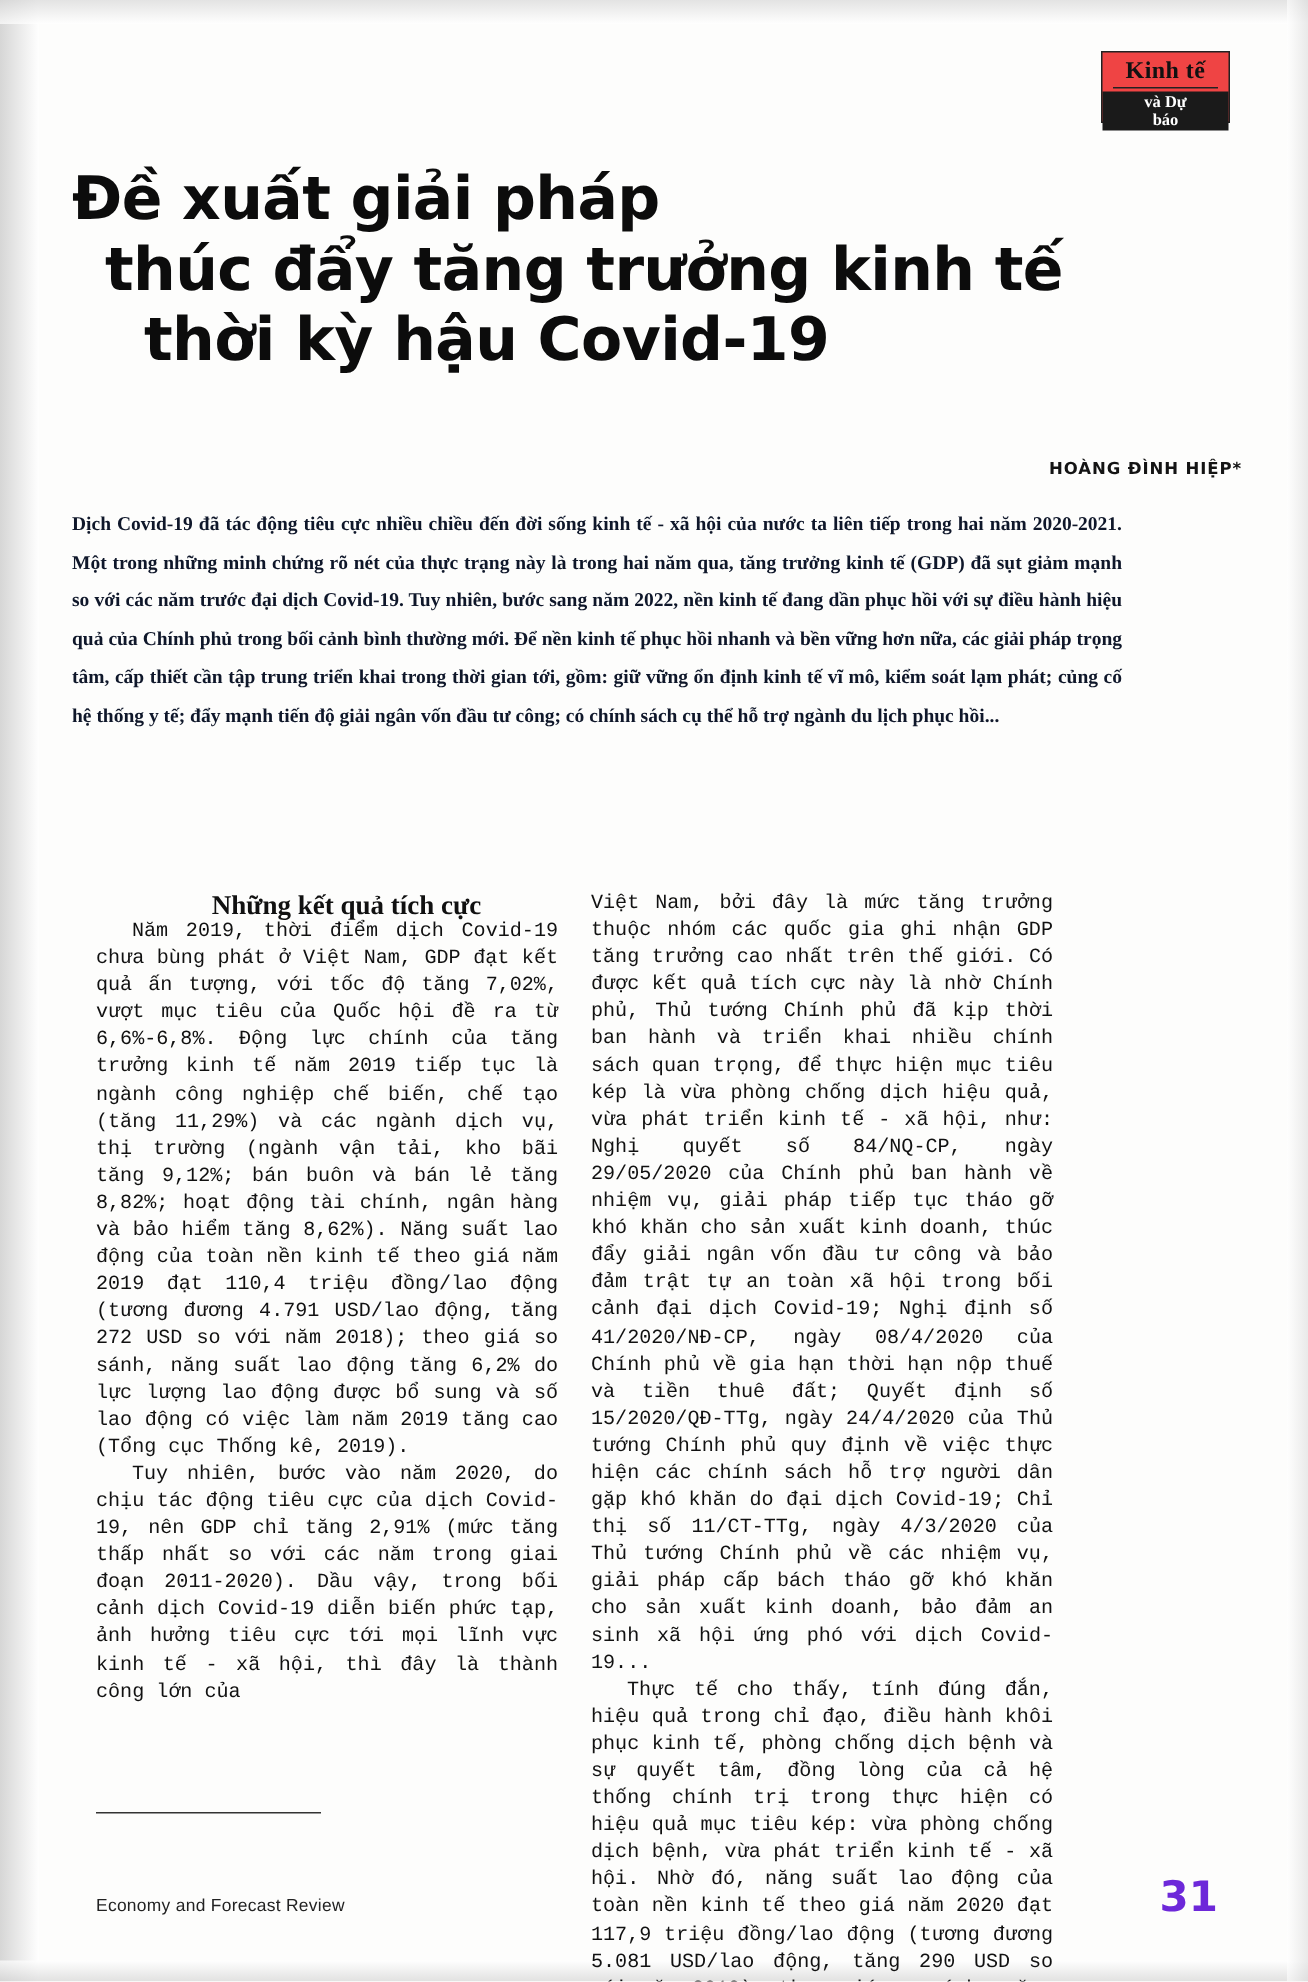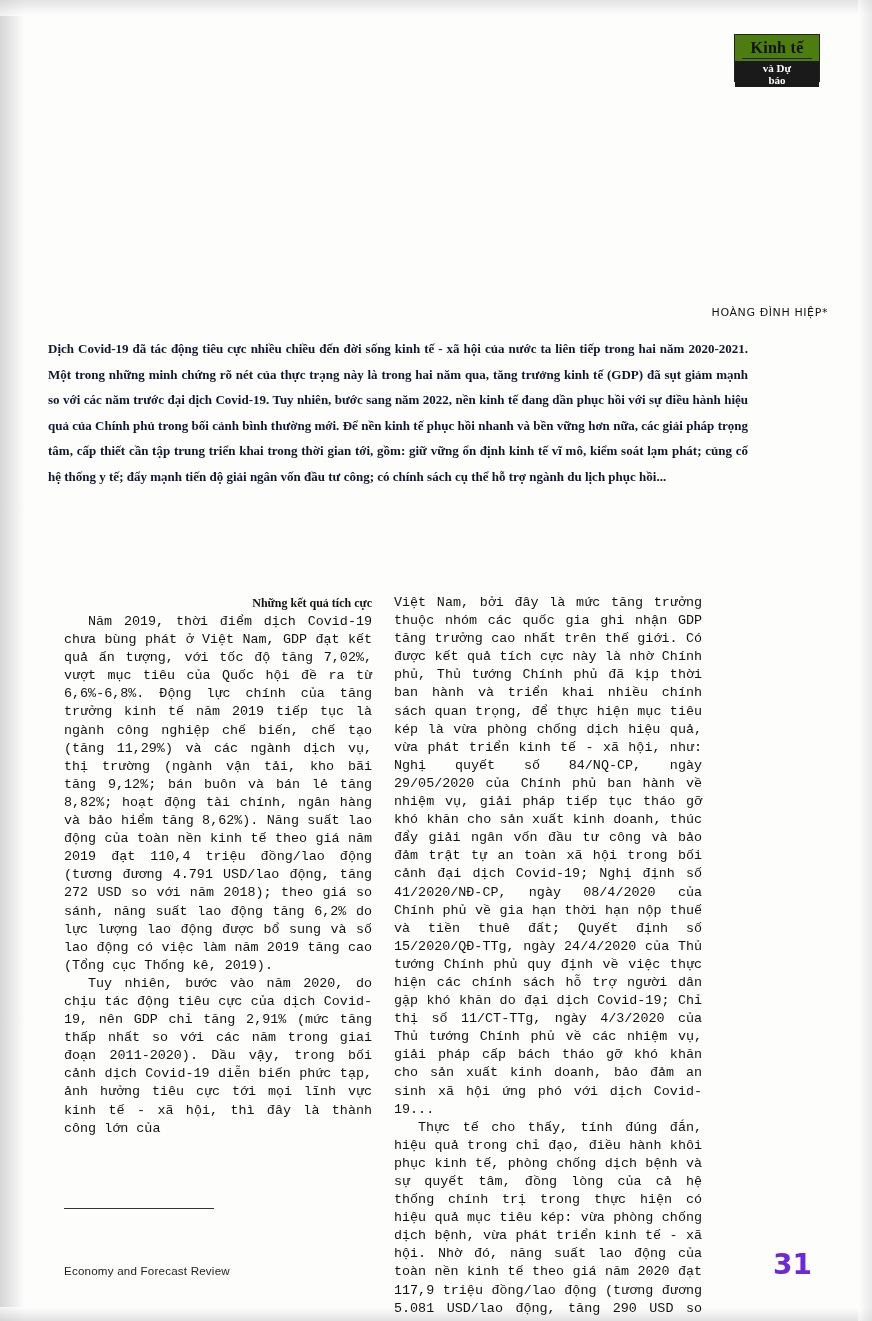--- a/index.html
+++ b/index.html
@@ -60,21 +60,21 @@
     height: 1270px;
   }
 
   
   .logo-box {
     position: absolute;
     right: 14px;
     top: 10px;
     width: 86px;
     height: 48px;
-    background: #4d7c0f;
+    background: #ef4444;
     border: 1px solid #222;
     box-sizing: border-box;
     text-align: center;
     padding-top: 4px;
   }
   .logo-line1 {
     font-family: "Liberation Serif", serif;
     font-weight: bold;
     font-size: 16px;
     line-height: 17px;
@@ -116,21 +116,21 @@
   .title-line.l2 { padding-left: 22px; }
   .title-line.l3 { padding-left: 48px; }
 
   .author {
     position: absolute;
     left: 560px;
     top: 282px;
     width: 230px;
     text-align: right;
     font-family: "DejaVu Sans", sans-serif;
-    font-weight: normal;
+    font-weight: bold;
     font-size: 11px;
     letter-spacing: .6px;
     color: #141414;
   }
 
   
   .abstract {
     position: absolute;
     left: 10px;
     top: 312px;
@@ -163,25 +163,25 @@
     font-size: 13.2px;
     line-height: 19px;
     letter-spacing: .2px;
     margin: 0 0 12px 0;
     padding-left: 28px;
     text-align: left;
   }
   .sub-head {
     font-family: "Liberation Serif", serif;
     font-weight: bold;
-    font-size: 12px;
+    font-size: 18px;
     line-height: 18px;
     margin: 0 0 1px 0;
     padding-left: 26px;
-    text-align: right;
+    text-align: center;
   }
   p.para {
     margin: 0;
     text-indent: 24px;
     font-family: Liberation Mono, monospace;
   }
 
   
   .footnote-rule {
     position: absolute;
@@ -229,20 +229,25 @@
   <div class="scan-edge-right"></div>
 
   <div class="content">
 
     <div class="logo-box">
       <div class="logo-line1">Kinh tế</div>
       <div class="logo-rule"></div>
       <div class="logo-line2">và Dự báo</div>
     </div>
 
+    <div class="title-block">
+      <div class="title-line l1">Đề xuất giải pháp</div>
+      <div class="title-line l2">thúc đẩy tăng trưởng kinh tế</div>
+      <div class="title-line l3">thời kỳ hậu Covid-19</div>
+    </div>
 
     <div class="author">HOÀNG ĐÌNH HIỆP*</div>
 
     <div class="abstract">Dịch Covid-19 đã tác động tiêu cực nhiều chiều đến đời sống kinh tế - xã hội của nước ta liên tiếp trong hai năm 2020-2021. Một trong những minh chứng rõ nét của thực trạng này là trong hai năm qua, tăng trưởng kinh tế (GDP) đã sụt giảm mạnh so với các năm trước đại dịch Covid-19. Tuy nhiên, bước sang năm 2022, nền kinh tế đang dần phục hồi với sự điều hành hiệu quả của Chính phủ trong bối cảnh bình thường mới. Để nền kinh tế phục hồi nhanh và bền vững hơn nữa, các giải pháp trọng tâm, cấp thiết cần tập trung triển khai trong thời gian tới, gồm: giữ vững ổn định kinh tế vĩ mô, kiểm soát lạm phát; củng cố hệ thống y tế; đẩy mạnh tiến độ giải ngân vốn đầu tư công; có chính sách cụ thể hỗ trợ ngành du lịch phục hồi...</div>
 
     <div class="col left">
       <div class="sub-head">Những kết quả tích cực</div>
       <p class="para">Năm 2019, thời điểm dịch Covid-19 chưa bùng phát ở Việt Nam, GDP đạt kết quả ấn tượng, với tốc độ tăng 7,02%, vượt mục tiêu của Quốc hội đề ra từ 6,6%-6,8%. Động lực chính của tăng trưởng kinh tế năm 2019 tiếp tục là ngành công nghiệp chế biến, chế tạo (tăng 11,29%) và các ngành dịch vụ, thị trường (ngành vận tải, kho bãi tăng 9,12%; bán buôn và bán lẻ tăng 8,82%; hoạt động tài chính, ngân hàng và bảo hiểm tăng 8,62%). Năng suất lao động của toàn nền kinh tế theo giá năm 2019 đạt 110,4 triệu đồng/lao động (tương đương 4.791 USD/lao động, tăng 272 USD so với năm 2018); theo giá so sánh, năng suất lao động tăng 6,2% do lực lượng lao động được bổ sung và số lao động có việc làm năm 2019 tăng cao (Tổng cục Thống kê, 2019).</p>
       <p class="para">Tuy nhiên, bước vào năm 2020, do chịu tác động tiêu cực của dịch Covid-19, nên GDP chỉ tăng 2,91% (mức tăng thấp nhất so với các năm trong giai đoạn 2011-2020). Dầu vậy, trong bối cảnh dịch Covid-19 diễn biến phức tạp, ảnh hưởng tiêu cực tới mọi lĩnh vực kinh tế - xã hội, thì đây là thành công lớn của</p>
     </div>

